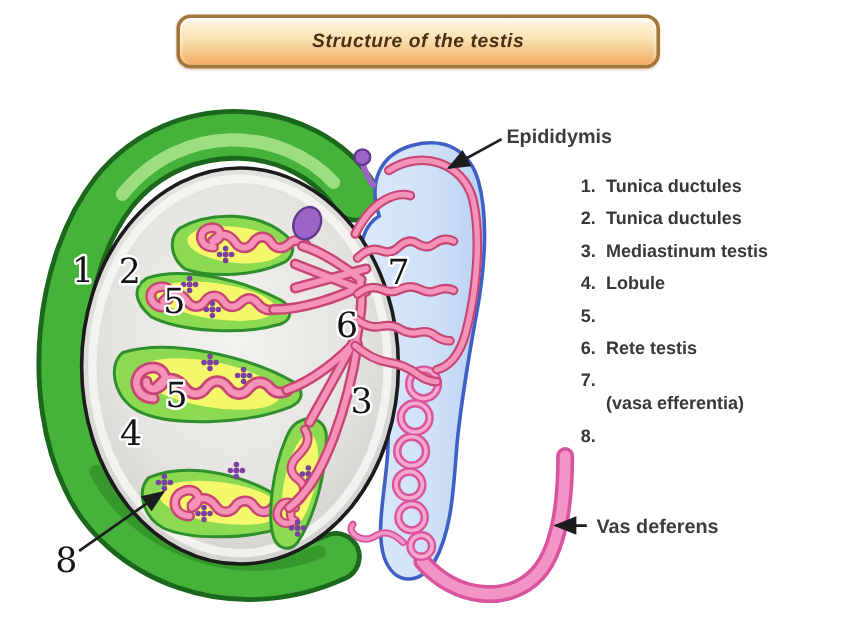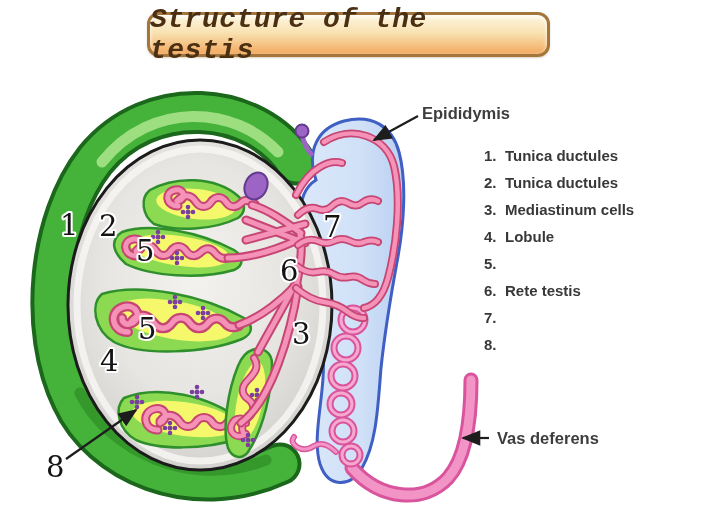--- a/index.html
+++ b/index.html
@@ -4,22 +4,22 @@
 <style>
   html,body{margin:0;padding:0;background:#ffffff;}
   #stage{position:relative;width:720px;height:526px;background:#fff;overflow:hidden;
          font-family:"Liberation Sans","DejaVu Sans",sans-serif;}
   
   #title-box{position:absolute;left:147px;top:12px;width:403px;height:45px;
     border:3px solid #a5763c;border-radius:12px;box-sizing:border-box;
     background:linear-gradient(#fdf6e0 0%,#f9e2b2 45%,#f2aa60 100%);
     box-shadow:inset 0 2px 4px rgba(255,255,255,.9), 0 1px 2px rgba(120,80,30,.25);
     display:flex;align-items:center;justify-content:center;}
-  #title-box .t{font-family:Liberation Mono, monospace;font-style:italic;
-    font-weight:600;font-size:28px;color:#4a2f12;letter-spacing:.5px;}
+  #title-box .t{font-family:Liberation Sans, sans-serif;font-style:italic;
+    font-weight:600;font-size:16px;color:#4a2f12;letter-spacing:.5px;}
   
   #legend{position:absolute;left:484px;top:146px;width:232px;color:#383838;
     font-weight:700;font-size:15px;line-height:19px;}
   #legend .row{display:flex;margin-bottom:8px;}
   #legend .num{width:21px;flex:0 0 21px;}
   #legend .sub{margin-left:21px;}
   #legend .sub:empty{display:none;}
   
   .fig-num{font-family:"DejaVu Serif","Liberation Serif",serif;font-size:29px;fill:#141414;
     paint-order:stroke;stroke:#ffffff;stroke-width:4px;stroke-linejoin:round;}
@@ -226,37 +226,38 @@
     <div class="row">
       <span class="num">1.</span>
       <span>Tunica ductules</span>
     </div>
     <div class="row">
       <span class="num">2.</span>
       <span>Tunica ductules</span>
     </div>
     <div class="row">
       <span class="num">3.</span>
-      <span>Mediastinum cells</span>
+      <span>Mediastinum testis</span>
     </div>
     <div class="row">
       <span class="num">4.</span>
       <span>Lobule</span>
     </div>
     <div class="row">
       <span class="num">5.</span>
     </div>
     <div class="row">
       <span class="num">6.</span>
       <span>Rete testis</span>
     </div>
     <div>
       <div class="row" style="margin-bottom:0">
         <span class="num">7.</span>
       </div>
+      <div class="sub">(vasa efferentia)</div>
       <div style="height:8px"></div>
     </div>
     <div class="row">
       <span class="num">8.</span>
     </div>
   </div>
 
 </div>
 
 </body></html>

